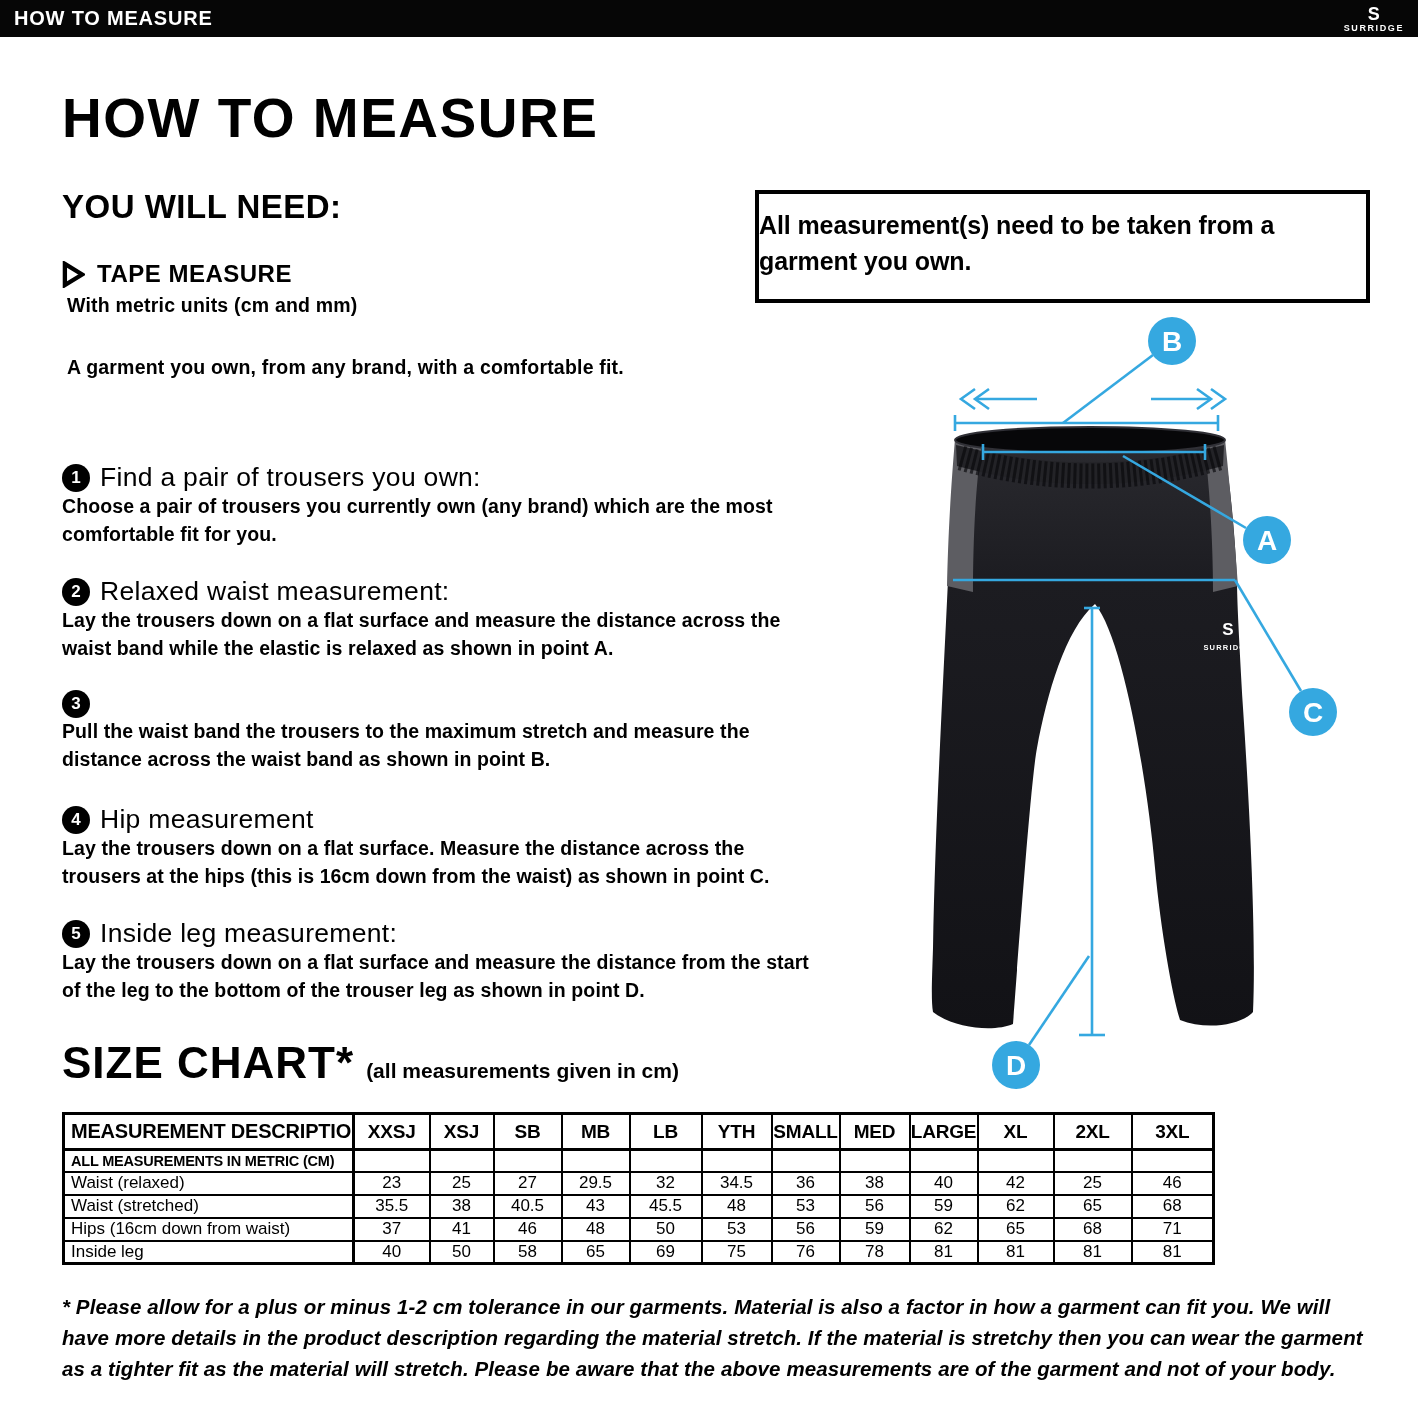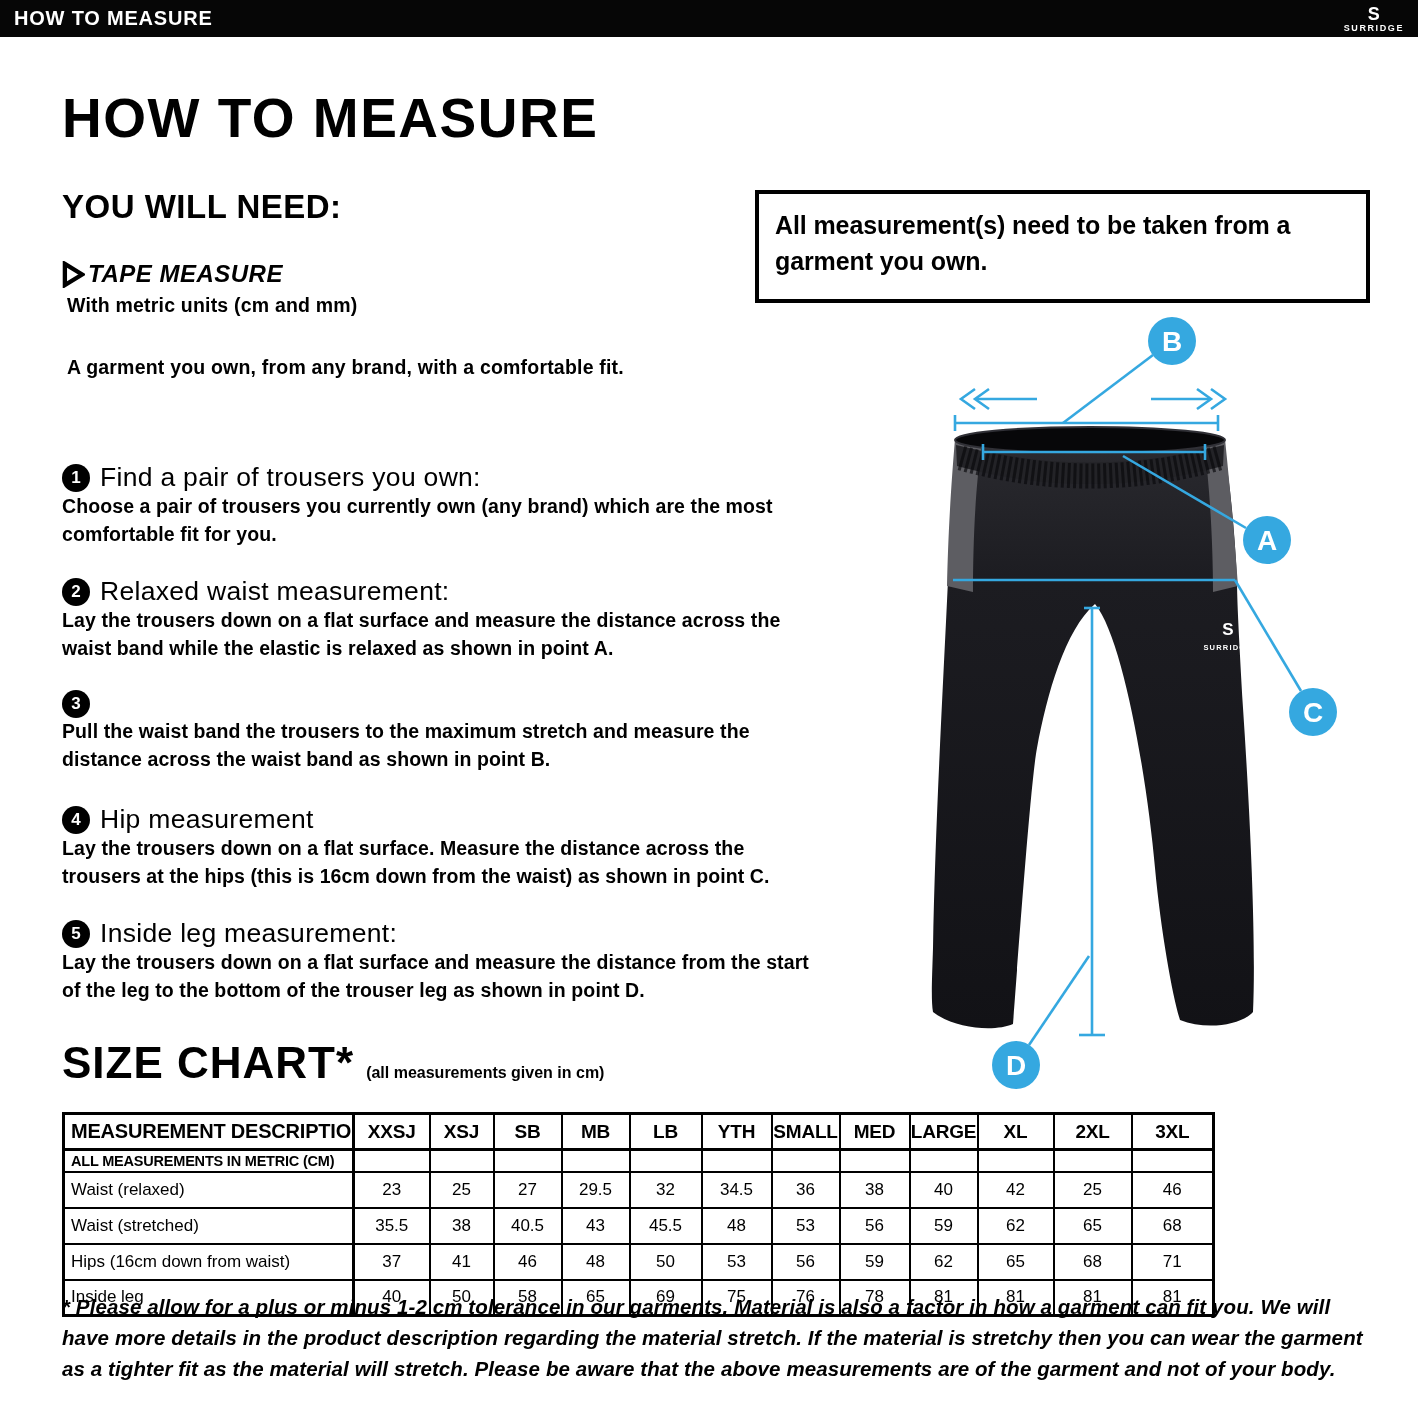--- a/index.html
+++ b/index.html
@@ -20,65 +20,65 @@
   .brand-logo { display:flex; flex-direction:column; align-items:center; line-height:1; padding-right:2px; }
   .brand-logo .s-glyph { color:#fff; font-size:18px; font-weight:bold; letter-spacing:0; transform:scaleY(1.05); }
   .brand-logo .brand-word { color:#fff; font-size:9px; font-weight:bold; letter-spacing:1.6px; margin-top:1px; }
 
   
   .page-title { left:62px; top:86px; font-size:55px; font-weight:bold; letter-spacing:1.5px; }
   .ywn-heading { left:62px; top:188px; font-size:33px; font-weight:bold; letter-spacing:.5px; }
 
   
   .need-item { left:62px; width:700px; }
-  .need-title-row { display:flex; align-items:center; gap:3px;font-style:italic; }
+  .need-title-row { display:flex; align-items:center; gap:12px; }
   .need-title { font-size:24px; font-weight:bold; letter-spacing:.5px; }
   .need-desc { font-size:19.5px; font-weight:bold; margin-top:6px; margin-left:5px; letter-spacing:.2px; }
   .play-icon { width:23px; height:27px; flex:0 0 auto; }
 
   
   .step { left:62px; width:770px; }
   .step-head-row { display:flex; align-items:center; gap:10px; }
   .step-num {
     width:28px; height:28px; border-radius:50%; background:#000; color:#fff;
     display:flex; align-items:center; justify-content:center;
     font-size:17px; font-weight:bold; flex:0 0 auto;
   }
   .step-heading { font-size:26.5px; font-weight:normal; letter-spacing:.3px; }
   .step-body { font-size:19.5px; font-weight:bold; line-height:1.42; margin-top:0; width:760px; letter-spacing:.1px; }
 
   
   .note-box {
     left:755px; top:190px; width:615px; height:113px;
-    border:4px solid #000; padding:13px 16px;
+    border:4px solid #000; padding:13px 0;
     font-size:25px; font-weight:bold; line-height:1.45; letter-spacing:-.1px;
   }
 
   
   .size-chart-head { left:62px; top:1038px; display:flex; align-items:baseline; gap:12px; }
   .size-chart-title { font-size:44px; font-weight:bold; letter-spacing:1px; }
-  .size-chart-sub { font-size:16px; font-weight:bold; }
+  .size-chart-sub { font-size:21px; font-weight:bold; }
 
   table.size-table {
     position:absolute; left:62px; top:1112px; width:1150px;
     border-collapse:collapse; table-layout:fixed;
     border:3px solid #000;
   }
   .size-table th, .size-table td {
     border:2px solid #000; text-align:center; padding:0;
     font-size:17px; font-weight:normal; overflow:hidden; white-space:nowrap;
   }
   .size-table thead th, .size-table thead td {
     height:36px; font-weight:bold; font-size:19px; letter-spacing:-.2px;
     border-bottom:3px solid #000;
   }
   .size-table thead th:first-child { text-align:left; padding-left:6px; font-size:20px; }
   .size-table th:first-child, .size-table td:first-child { border-right:3px solid #000; }
   .size-table tbody th { text-align:left; padding-left:6px; font-weight:normal; }
-  .size-table tbody tr { height:36px; }
+  .size-table tbody tr { height:23px; }
   .size-table tbody tr:first-child { height:22px; }
   .size-table tbody tr:first-child th { font-weight:bold; font-size:14.5px; letter-spacing:-.2px; }
 
   
   .footnote {
     left:62px; top:1292px; width:1312px;
     font-size:20.5px; font-weight:bold; font-style:italic;
     line-height:1.5; letter-spacing:.1px;
   }
 

